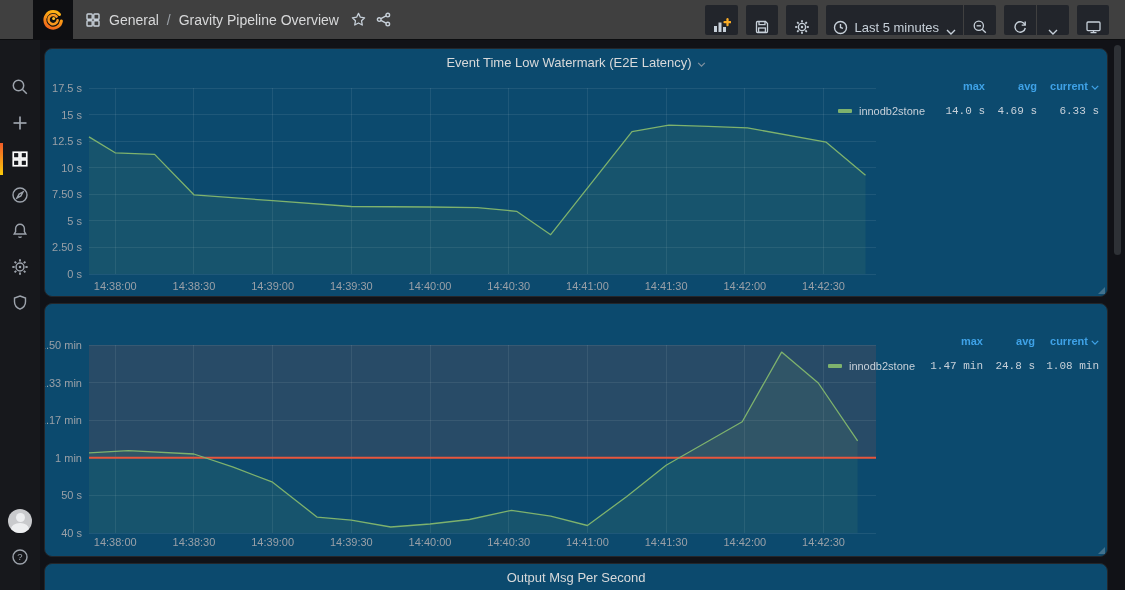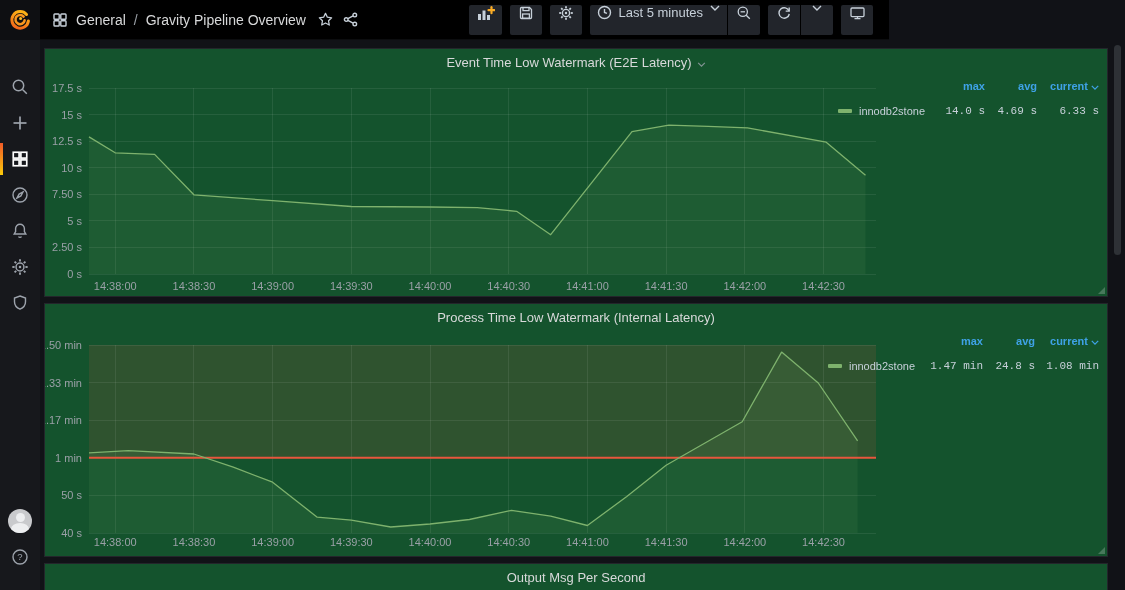--- a/index.html
+++ b/index.html
@@ -3,41 +3,41 @@
 <meta charset="utf-8">
 <style>
   * { box-sizing: border-box; }
   html,body { margin:0; padding:0; background:#0c0d0f; }
   #app {
     position:relative; width:1125px; height:590px; overflow:hidden;
     background:#111217; color:#d8d9da;
     font-family:"Liberation Sans","DejaVu Sans",sans-serif;
   }
   
-  .navbar { position:absolute; top:0; left:0; width:889px; height:40px;
-    background:#000000; border-bottom:1px solid #0c0d0f; display:flex; align-items:center; z-index:5; }
+  .navbar { position:absolute; top:0; left:0; width:1125px; height:40px;
+    background:#404040; border-bottom:1px solid #0c0d0f; display:flex; align-items:center; z-index:5;padding-left:33px; }
   .logo-box { width:40px; height:40px; background:#0e0f12; display:flex; align-items:center; justify-content:center; flex:0 0 auto; cursor:pointer; }
   .crumbs { display:flex; align-items:center; gap:8px; margin-left:12px; font-size:14px; }
   .crumb-sep { color:#9aa0a7; }
   .icon-btn { display:flex; align-items:center; justify-content:center; cursor:pointer; }
   .toolbar { margin-left:auto; margin-right:16px; display:flex; align-items:center; gap:8px; }
   .tb-btn { height:30px; min-width:32px; padding:0 7px; background:#22252b; border-radius:2px;
-    display:flex; align-items:flex-start; justify-content:center; cursor:pointer; }
+    display:flex; align-items:flex-end; justify-content:center; cursor:pointer; }
   .tb-group { display:flex; align-items:center; gap:1px; }
   .tb-group .tb-btn { border-radius:0; }
   .tb-group .tb-btn:first-child { border-radius:2px 0 0 2px; }
   .tb-group .tb-btn:last-child { border-radius:0 2px 2px 0; }
   .time-label { font-size:13px; color:#c7d0d9; font-weight:500; margin:0 7px 0 6px; white-space:nowrap; }
   
   .sidebar { position:absolute; top:40px; left:0; width:40px; height:550px; background:#17181c; z-index:4; }
   .side-item { position:absolute; left:0; width:40px; height:32px; display:flex; align-items:center; justify-content:center; cursor:pointer; }
   .side-item.active::before { content:""; position:absolute; left:0; top:0; width:3px; height:32px;
     background:linear-gradient(#f05a28,#fbca0a); }
   
-  .panel { position:absolute; background:#14532d; border:1px solid #23262b; border-radius:0; }
+  .panel { position:absolute; background:#0c4a6e; border:1px solid #23262b; border-radius:8px; }
   .panel-title { position:absolute; top:6px; left:0; right:0; text-align:center; font-size:13px;
     font-weight:500; color:#d8d9da; cursor:pointer; }
   .panel-title .t-caret { margin-left:5px; opacity:.8; }
   svg.chart { position:absolute; top:0; left:0; }
   .tick { font:11px "Liberation Sans","DejaVu Sans",sans-serif; fill:#9aa0a7; }
   
   .legend { position:absolute; top:31px; right:8px; display:grid;
     grid-template-columns:auto 50px 52px 62px; row-gap:13px; font-size:11px; align-items:center; z-index:2; }
   .legend.l2 { grid-template-columns:auto 58px 52px 64px; }
   .lh { color:#3fa2e7; font-weight:bold; text-align:right; cursor:pointer; white-space:nowrap; }
@@ -300,23 +300,20 @@
           <span>innodb2stone</span>
         </span>
       <span class="lval">14.0 s</span>
       <span class="lval">4.69 s</span>
       <span class="lval">6.33 s</span>
     </div>
     <div class="resize-handle"></div>
   </div>
 
   <div class="panel" style="left:44px;top:303px;width:1064px;height:254px">
-    <div class="panel-title">
-      <span>Process Time Low Watermark (Internal Latency)</span>
-    </div>
     <svg class="chart" width="1064" height="254">
         <rect x="44" y="41" width="787" height="112.80000000000001" fill="rgba(235,84,62,0.13)"></rect>
         <line x1="44" y1="41" x2="831" y2="41" stroke="rgba(255,255,255,0.08)" shape-rendering="crispEdges"></line>
         <text x="37" y="45" text-anchor="end" class="tick">1.50 min</text>
         <line x1="44" y1="78.6" x2="831" y2="78.6" stroke="rgba(255,255,255,0.08)" shape-rendering="crispEdges"></line>
         <text x="37" y="82.6" text-anchor="end" class="tick">1.33 min</text>
         <line x1="44" y1="116.2" x2="831" y2="116.2" stroke="rgba(255,255,255,0.08)" shape-rendering="crispEdges"></line>
         <text x="37" y="120.2" text-anchor="end" class="tick">1.17 min</text>
         <line x1="44" y1="153.8" x2="831" y2="153.8" stroke="rgba(255,255,255,0.08)" shape-rendering="crispEdges"></line>
         <text x="37" y="157.8" text-anchor="end" class="tick">1 min</text>

